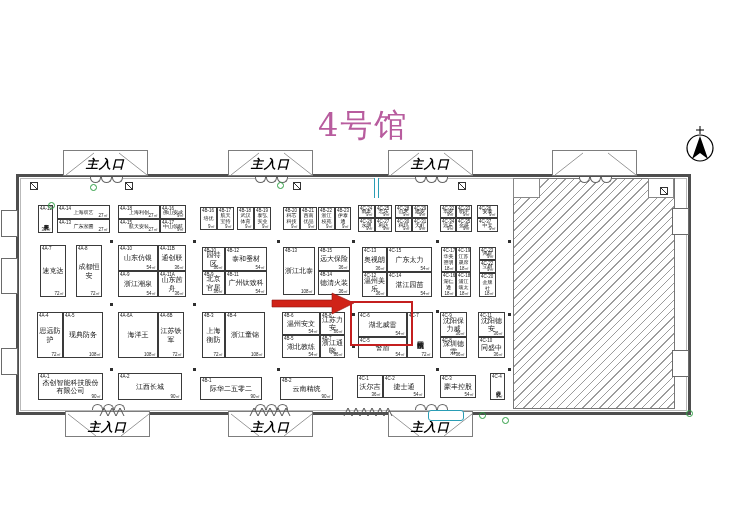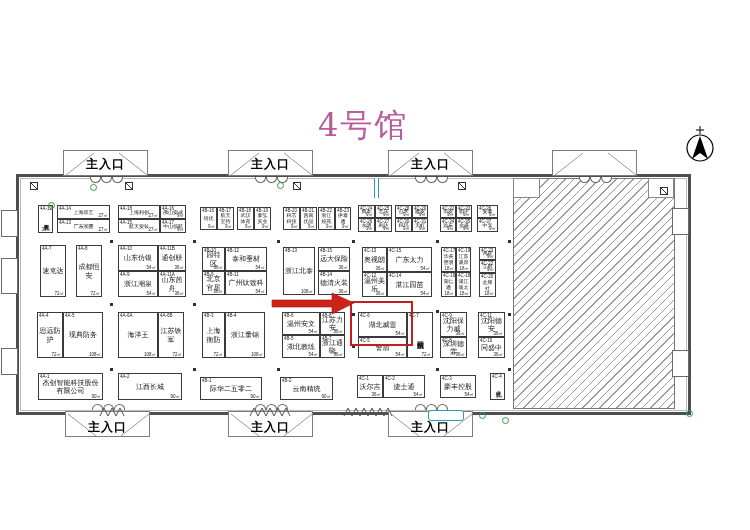--- a/index.html
+++ b/index.html
@@ -17,21 +17,21 @@
   .hnotch{position:absolute;background:#fff;border:1px solid #888;}
   
   .booth{position:absolute;border:1px solid #3a3a3a;background:#fff;box-sizing:border-box;}
   .booth .bid{position:absolute;top:0;left:1px;font-size:4.5px;line-height:5px;color:#222;white-space:nowrap;}
   .booth .bname{position:absolute;left:0;top:0;right:0;bottom:0;display:flex;align-items:center;justify-content:center;
                 font-size:7px;line-height:1.15;text-align:center;padding:2px 1px 1px 1px;box-sizing:border-box;}
   .booth .barea{position:absolute;bottom:0;right:1px;font-size:4.5px;line-height:5px;color:#222;white-space:nowrap;}
   .booth.s .bname{font-size:5px;}
   .booth.v .bname{writing-mode:vertical-rl;}
   
-  .ent{position:absolute;width:85px;height:26px;border:1px solid #7d7d7d;background:#fff;box-sizing:border-box;}
+  .ent{position:absolute;width:85px;height:26px;border:1px solid #7d7d7d;background:#fff;box-sizing:border-box;font-style:italic;}
   .ent svg{position:absolute;left:0;top:0;}
   .ent .elab{position:absolute;left:0;right:0;top:5px;text-align:center;font-size:12px;
              font-weight:bold;color:#000;letter-spacing:1px;}
   .ent.bottom .elab{top:7px;}
   .arc{position:absolute;width:9px;height:5px;background:#fff;border:1px solid #666;}
   .arc.t{border-top:none;border-radius:0 0 6px 6px;}
   .arc.b{border-bottom:none;border-radius:6px 6px 0 0;}
   
   #title{position:absolute;left:318px;top:104px;font-family:"DejaVu Serif","Liberation Serif",serif;
          font-size:32px;letter-spacing:2px;}

